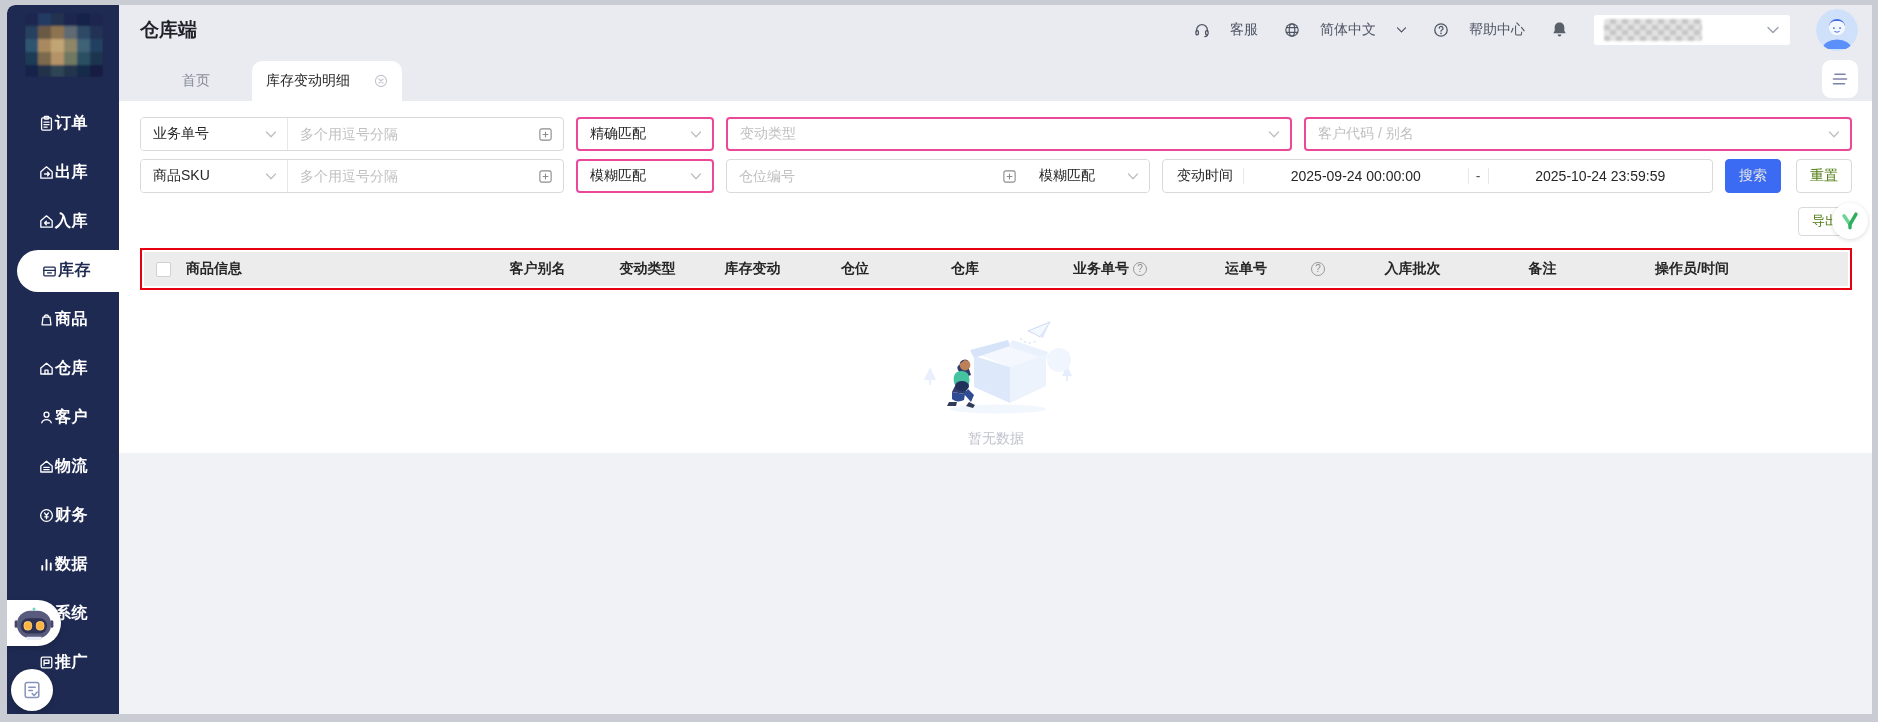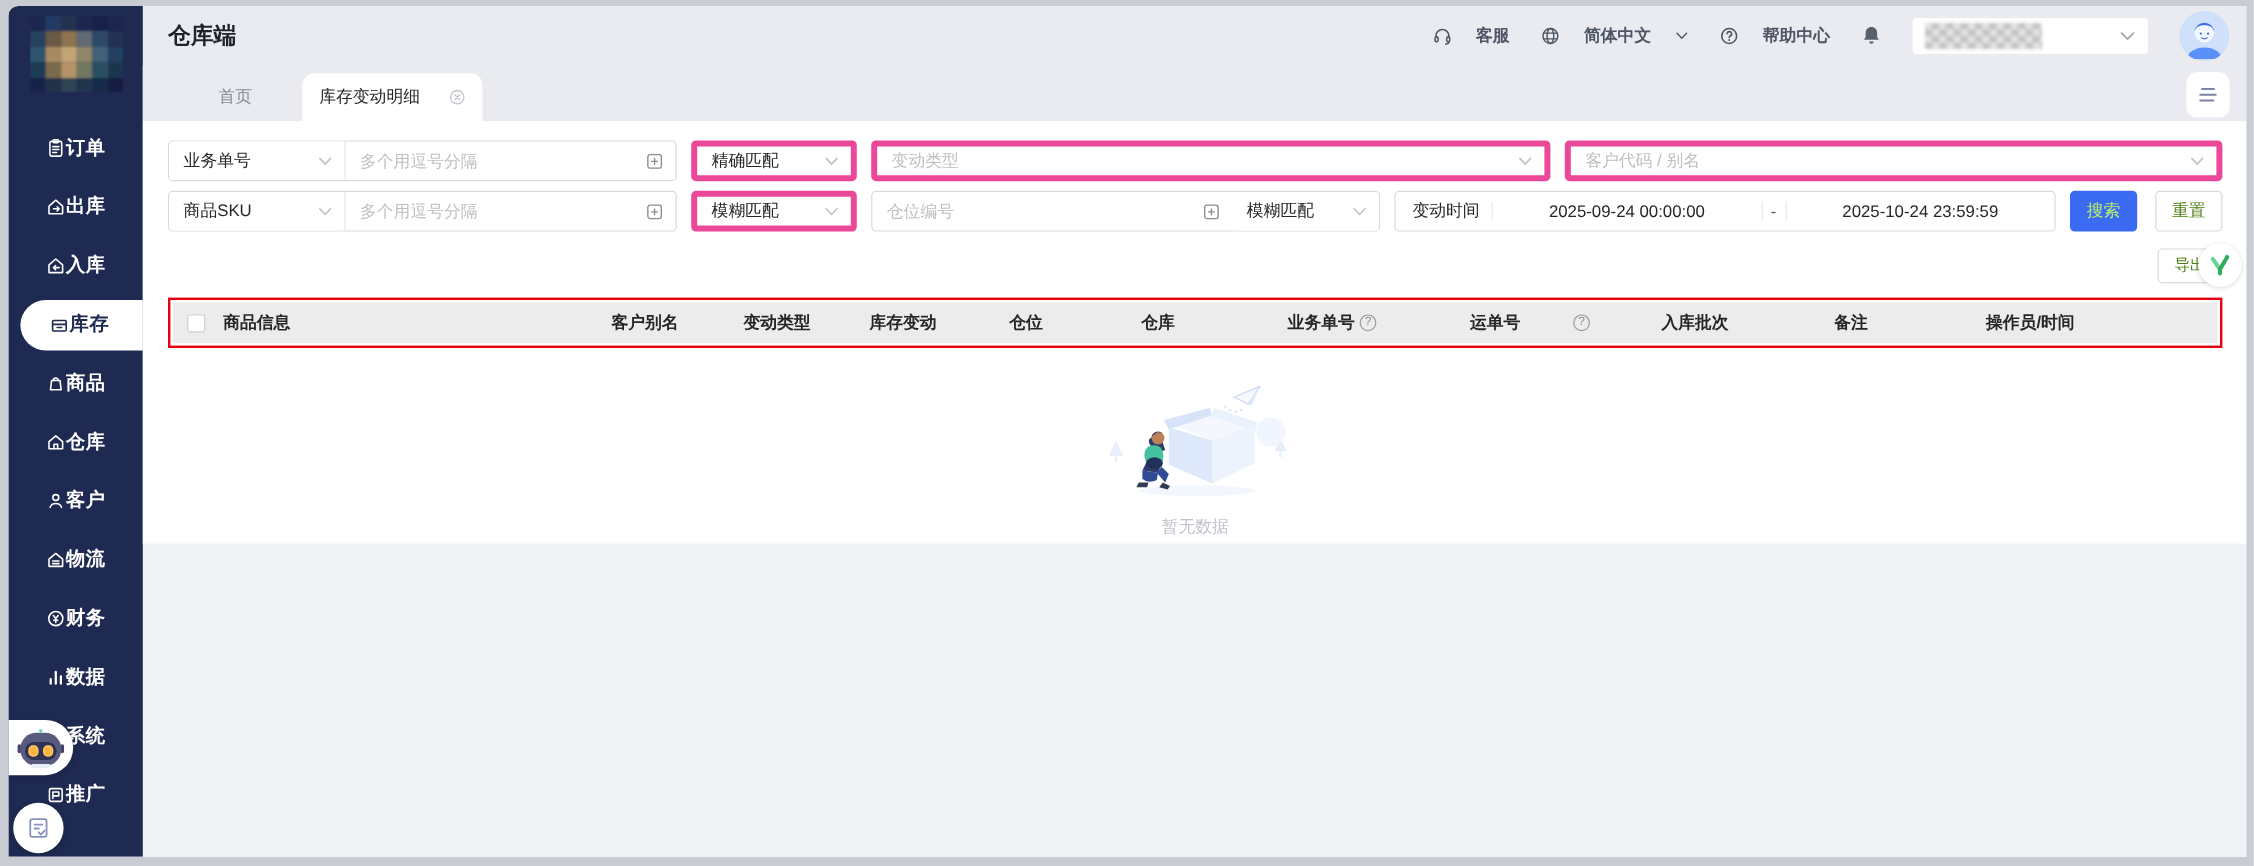--- a/index.html
+++ b/index.html
@@ -33,21 +33,21 @@
   .feedback-fab{
     position:absolute; left:4px; top:664px; width:42px; height:42px; border-radius:50%;
     background:#fff; display:flex; align-items:center; justify-content:center;
     box-shadow:0 2px 6px rgba(0,0,0,.18); z-index:5; cursor:pointer;
   }
   
   .main{ flex:1; display:flex; flex-direction:column; background:#f0f2f5; min-width:0; }
   .topbar{ height:50px; background:#e9ebf0; display:flex; align-items:center; padding:0 14px 0 21px; flex-shrink:0;}
   .page-title{ font-size:19px; font-weight:700; color:#1f2329; }
   .topbar-right{ margin-left:auto; display:flex; align-items:center; gap:26px; font-size:14px; color:#4e5563; }
-  .tb-item{ display:flex; align-items:center; gap:20px; cursor:pointer; white-space:nowrap;font-weight:bold; }
+  .tb-item{ display:flex; align-items:center; gap:20px; cursor:pointer; white-space:nowrap; }
   .bell-wrap{ cursor:pointer; display:flex; }
   .user-pill{
     width:196px; height:30px; background:#fff; border-radius:3px; display:flex;
     align-items:center; padding:0 10px; cursor:pointer;
   }
   .redacted{
     width:98px; height:22px; border-radius:2px;
     background:repeating-conic-gradient(#c6c6c6 0% 25%, #e2e2e2 0% 50%) 0 0/12px 11px;
     filter:blur(1.2px);
   }
@@ -64,39 +64,39 @@
   }
   
   .content{ background:#fff; height:352px; padding:16px 20px 12px 21px; position:relative; }
   .below-filler{ flex:1; background:#f0f2f5; }
   .frow{ display:flex; align-items:center; height:34px; margin-bottom:8px; }
   .frow > * + *{ margin-left:12px; }
   .fgroup{ display:flex; align-items:stretch; border:1px solid #d9d9d9; border-radius:4px; background:#fff; height:34px; }
   .fgroup > * + *{ border-left:1px solid #e8e8e8; }
   .fselect{
     display:flex; align-items:center; justify-content:space-between; gap:8px;
-    padding:0 10px 0 12px; border:5px solid #ec4899; border-radius:4px; background:#fff;
+    padding:0 10px 0 12px; border:2px solid #ec4899; border-radius:4px; background:#fff;
     font-size:14px; color:#262626; height:34px; cursor:pointer; white-space:nowrap;
   }
   .fgroup .fselect{ border:none; height:32px; border-radius:3px; }
   .fselect.ph > span{ color:#bfbfbf; }
   .finput-wrap{ display:flex; align-items:center; flex:1; padding:0 10px 0 12px; gap:8px; }
   .finput-wrap input{ border:none; outline:none; flex:1; min-width:0; font-size:14px; color:#262626; background:transparent; }
   .finput-wrap input::placeholder{ color:#bfbfbf; }
   .w146{ width:146px; } .w138{ width:138px; } .w122{ width:122px; } .w300{ width:300px; } .w424{ width:424px; } .w566{ width:566px; }
   .flex1{ flex:1; }
   .time-group{ flex:1; display:flex; align-items:center; font-size:14px; color:#262626; cursor:pointer; }
   .time-group .tlabel{ padding:0 10px 0 14px; white-space:nowrap; }
   .time-group .tdate{ flex:1; text-align:center; white-space:nowrap; }
   .time-group .tdash{ width:20px; text-align:center; color:#595959; }
   .btn{
     height:34px; width:56px; border:1px solid #d9d9d9; border-radius:4px; background:#fff;
     font-size:14px; color:#4d7c0f; cursor:pointer; font-family:inherit;
   }
-  .btn.primary{ background:#3a6bf2; border-color:#3a6bf2; color:#bef264; }
+  .btn.primary{ background:#3a6bf2; border-color:#3a6bf2; color:#e5e5e5; }
   .btn.reset{ margin-left:15px; }
   .export-row{ justify-content:flex-end; margin-top:13px; height:30px; }
   .export-wrap{ position:relative; }
   .btn.export{ width:54px; height:29px; font-size:13px; }
   .export-logo{
     position:absolute; right:-16px; top:-4px; width:36px; height:36px; border-radius:50%;
     background:#fff; box-shadow:0 1px 4px rgba(0,0,0,.15); display:flex; align-items:center; justify-content:center; cursor:pointer;
   }
   
   .table-annotation{ margin-top:12px; border:2px solid #e60012; padding:2px; background:#fff; }

